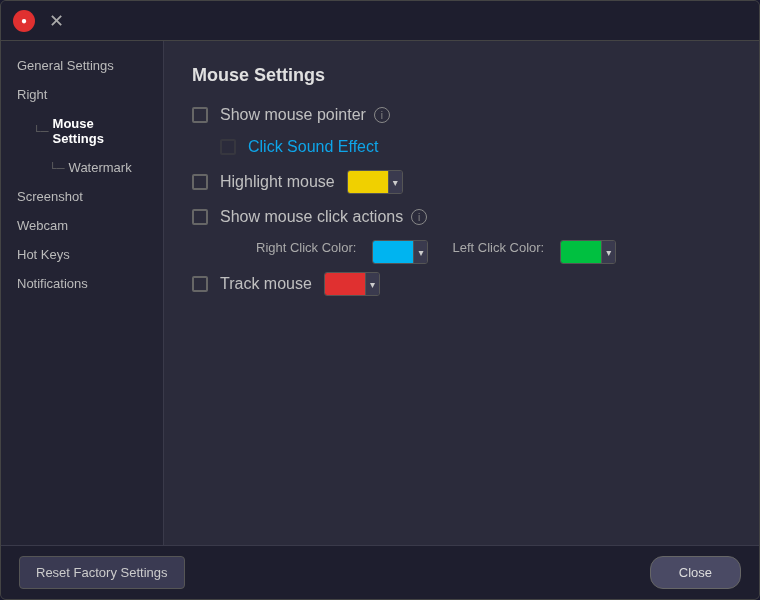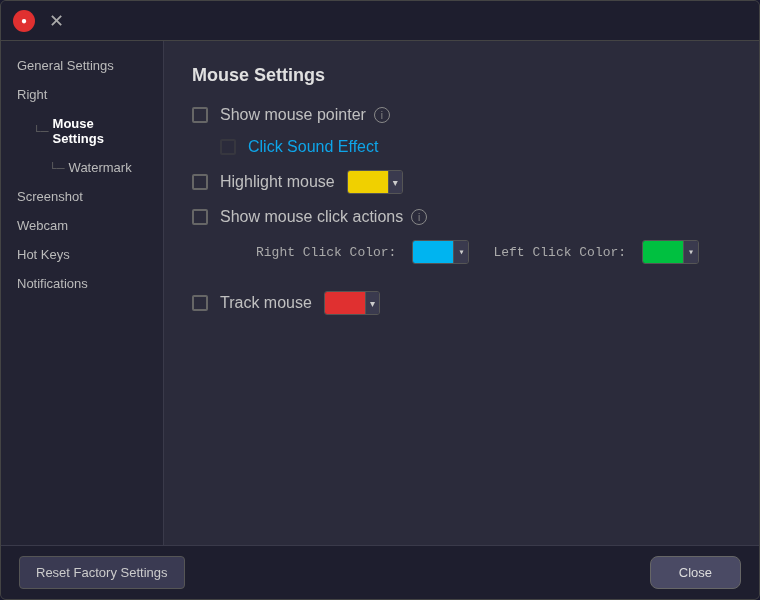--- a/index.html
+++ b/index.html
@@ -200,31 +200,29 @@
       border: 1px solid #555;
       border-radius: 4px;
       padding: 8px 16px;
       font-size: 13px;
       cursor: pointer;
     }
     .btn-close {
       background: #4a4a64;
       color: #ddd;
       border: 1px solid #666;
-      border-radius: 8px;
+      border-radius: 13px;
       padding: 8px 28px;
       font-size: 13px;
       cursor: pointer;
     }
     .sub-row {
       display: flex;
-      align-items: center;
-      margin-bottom: 27px;
+      margin-bottom: 8px;
       padding-left: 56px;
-      font-family: Liberation Mono, monospace;
     }
   </style>
 </head>
 <body>
 
 <div class="window">
 
   <div class="titlebar">
     <div class="titlebar-icon">
       <span style="font-size:10px; color:white;">●</span>

